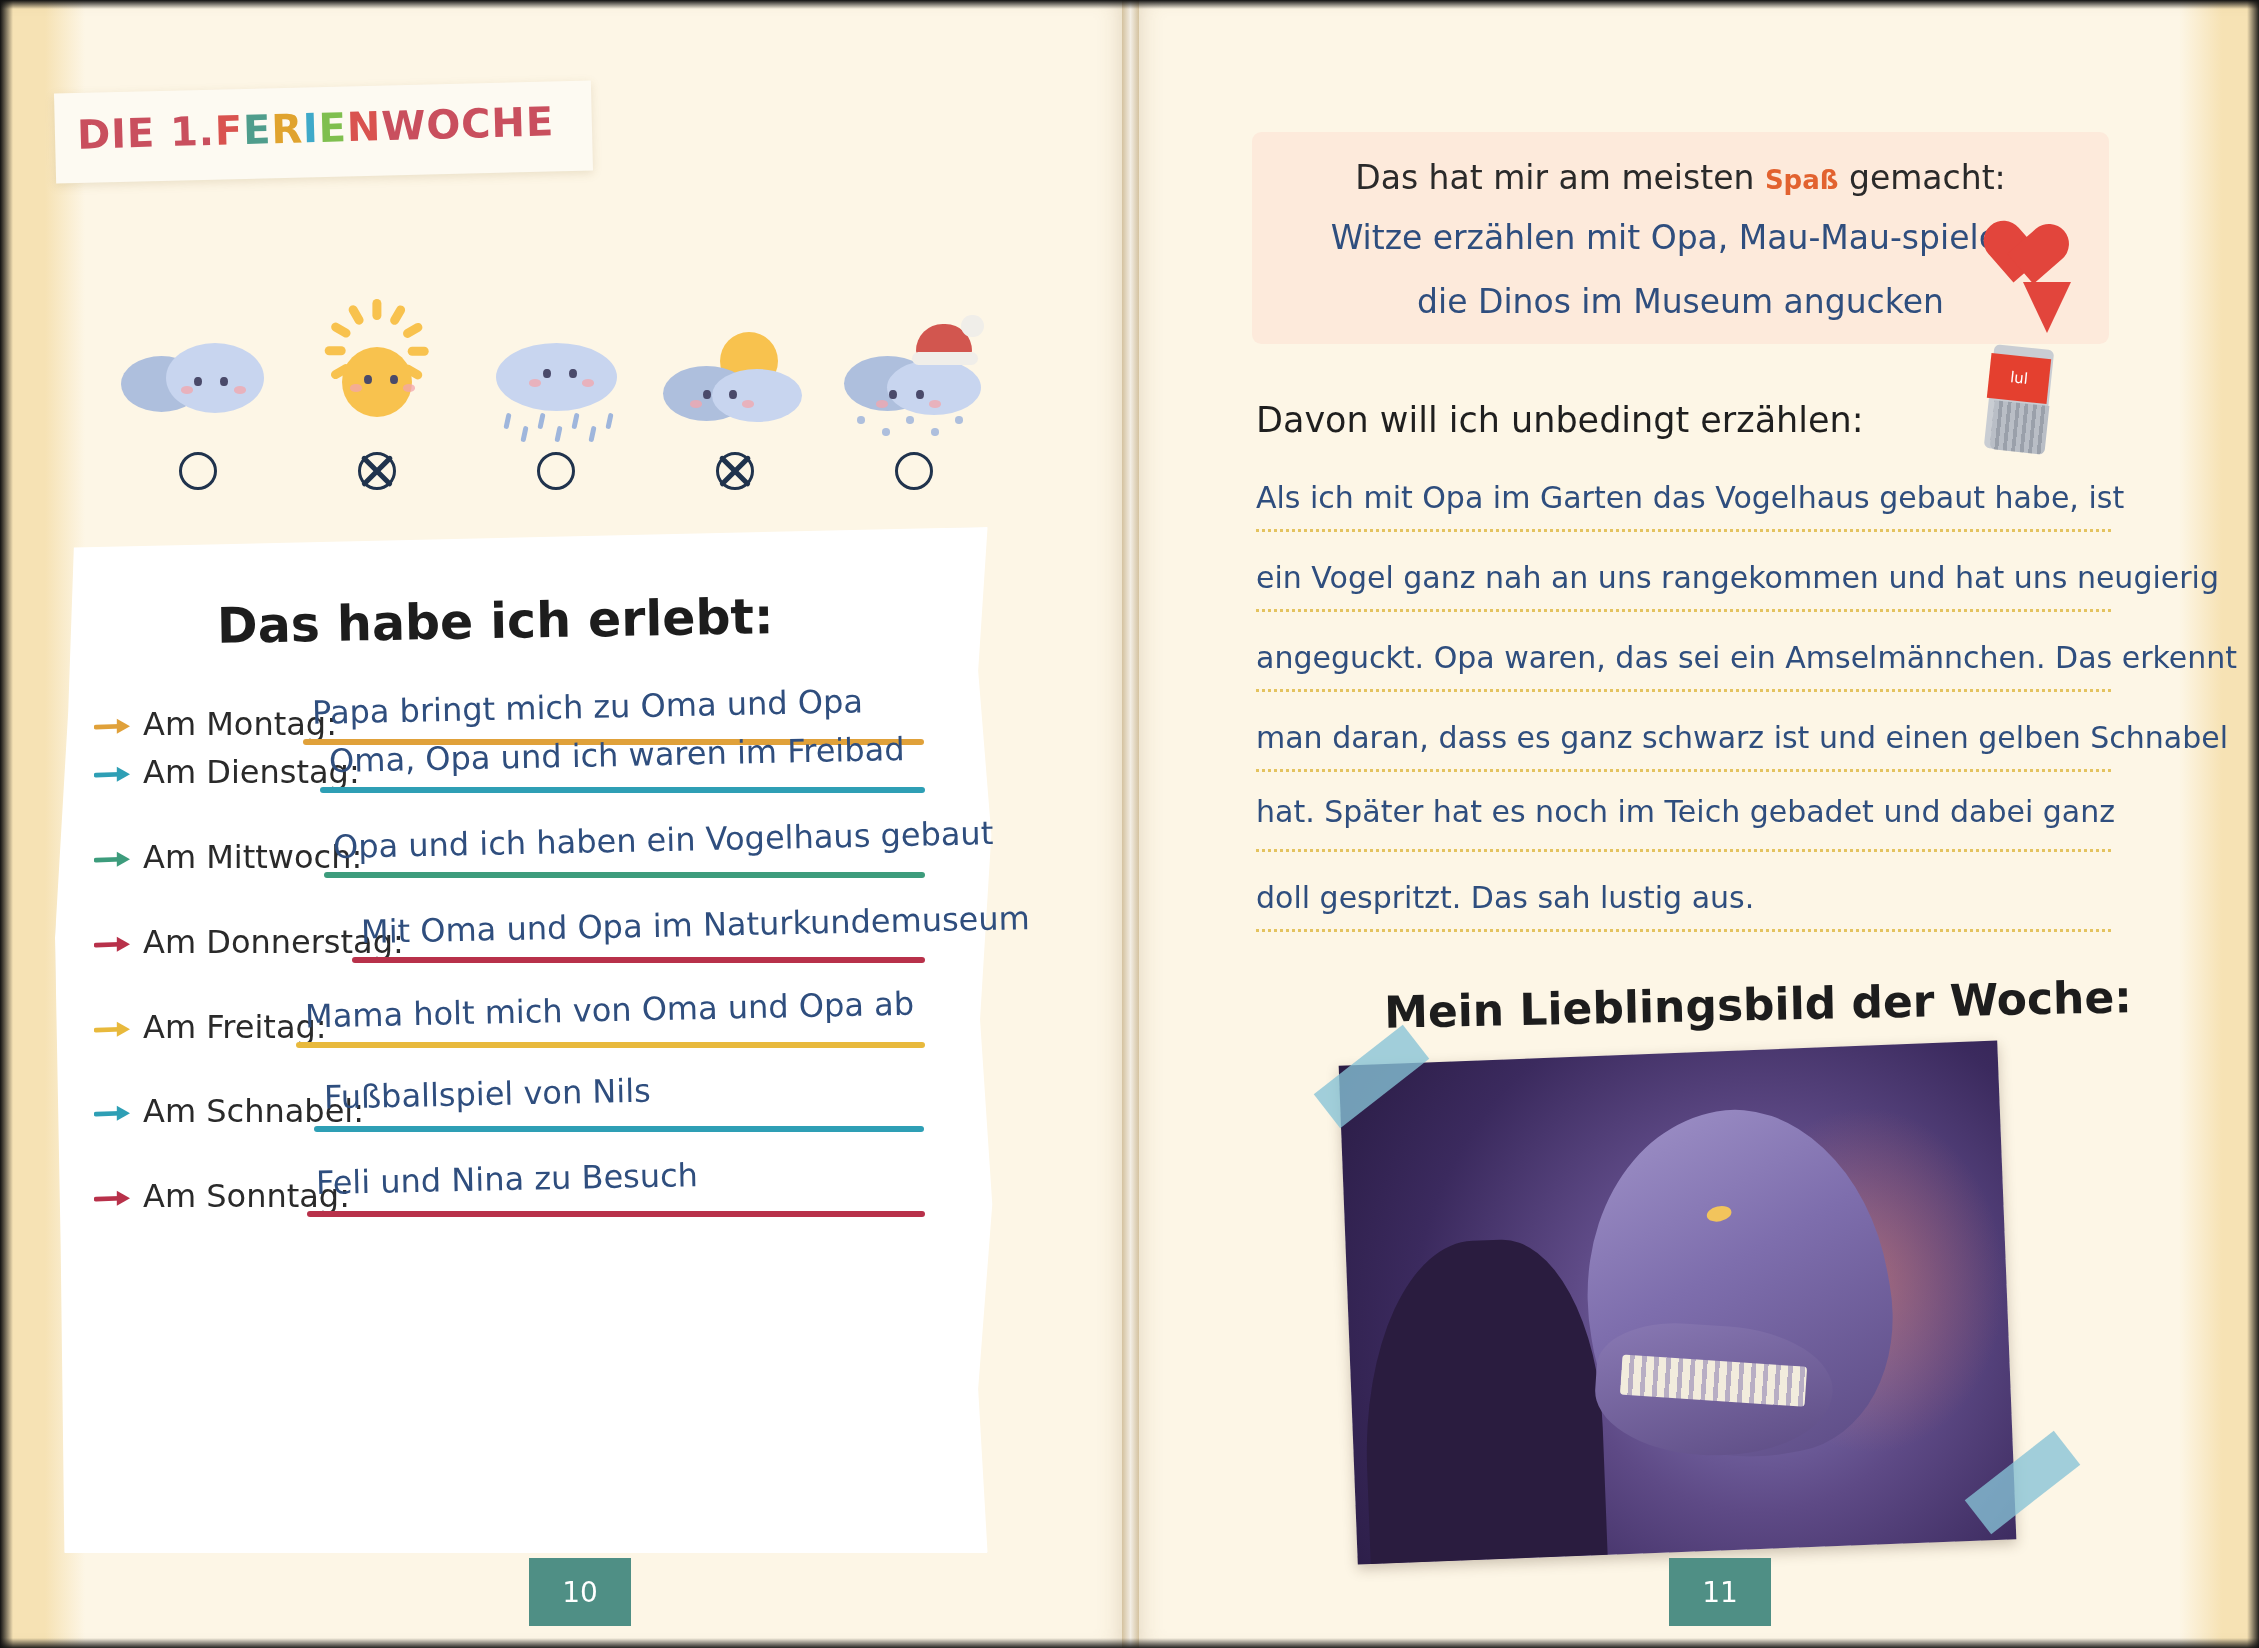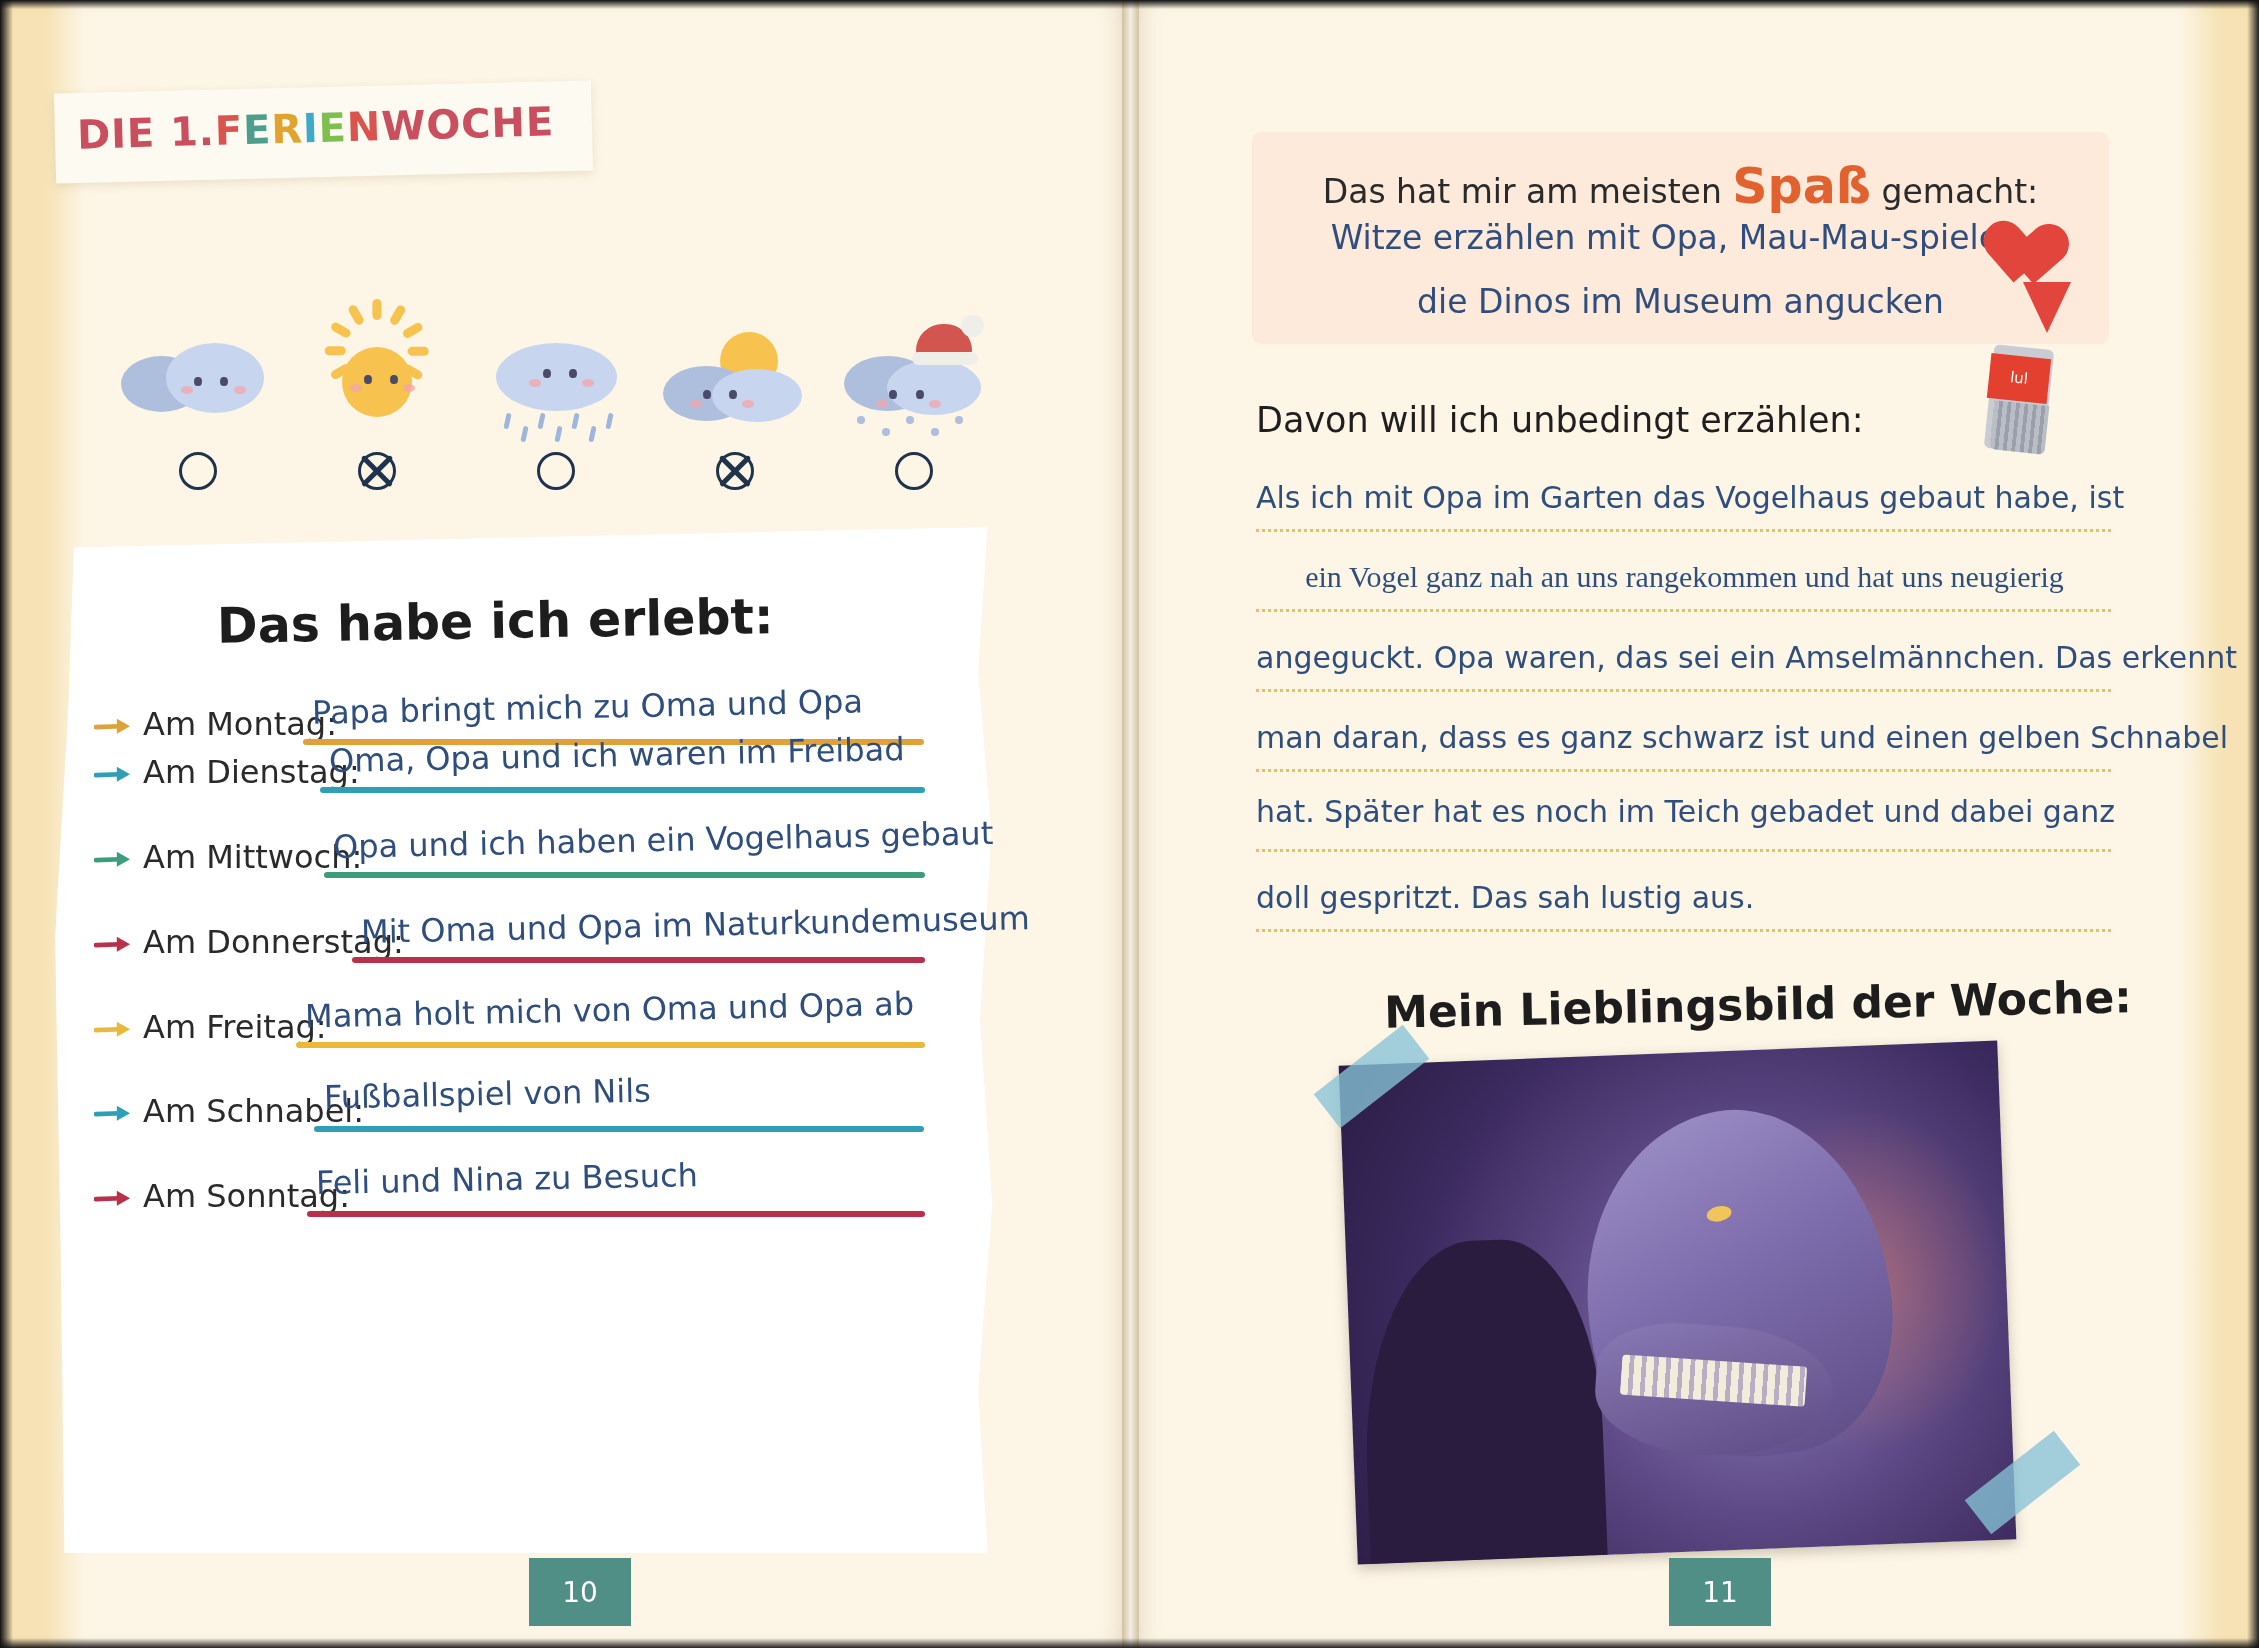--- a/index.html
+++ b/index.html
@@ -288,21 +288,21 @@
     left: 1252px;
     top: 158px;
     width: 857px;
     text-align: center;
     font-size: 33px;
     color: #2a2a2a;
   }
   .spass-head .spass-word {
     color: #e2622f;
     font-weight: bold;
-    font-size: 49px;
+    font-size: 26px;
     font-family: "DejaVu Sans", sans-serif;
   }
   .spass-line {
     position: absolute;
     left: 1252px;
     width: 857px;
     text-align: center;
     font-size: 33px;
     color: #2f4e7e;
     font-family: "DejaVu Sans", sans-serif;
@@ -660,21 +660,21 @@
   <div class="heart-tail"></div>
   <div class="glue"></div>
   <div class="glue-label">lul</div>
   <div class="glue-cap"></div>
 
   <div class="davon-title">Davon will ich unbedingt erzählen:</div>
 
   <div id="story-container">
       <div class="story-line" style="top: 480px; text-align: left;">Als ich mit Opa im Garten das Vogelhaus gebaut habe, ist</div>
       <div class="dotted-rule" style="top: 529px;"></div>
-      <div class="story-line" style="top: 560px; text-align: center; font-family: Liberation Serif, serif;">ein Vogel ganz nah an uns rangekommen und hat uns neugierig</div>
+      <div class="story-line" style="top: 560px; text-align: center;">ein Vogel ganz nah an uns rangekommen und hat uns neugierig</div>
       <div class="dotted-rule" style="top: 609px;"></div>
       <div class="story-line" style="top: 640px; text-align: left;">angeguckt. Opa waren, das sei ein Amselmännchen. Das erkennt</div>
       <div class="dotted-rule" style="top: 689px;"></div>
       <div class="story-line" style="top: 720px; text-align: left;">man daran, dass es ganz schwarz ist und einen gelben Schnabel</div>
       <div class="dotted-rule" style="top: 769px;"></div>
       <div class="story-line" style="top: 794px; text-align: right;">hat. Später hat es noch im Teich gebadet und dabei ganz</div>
       <div class="dotted-rule" style="top: 849px;"></div>
       <div class="story-line" style="top: 880px; text-align: left;">doll gespritzt. Das sah lustig aus.</div>
       <div class="dotted-rule" style="top: 929px;"></div>
     </div>

